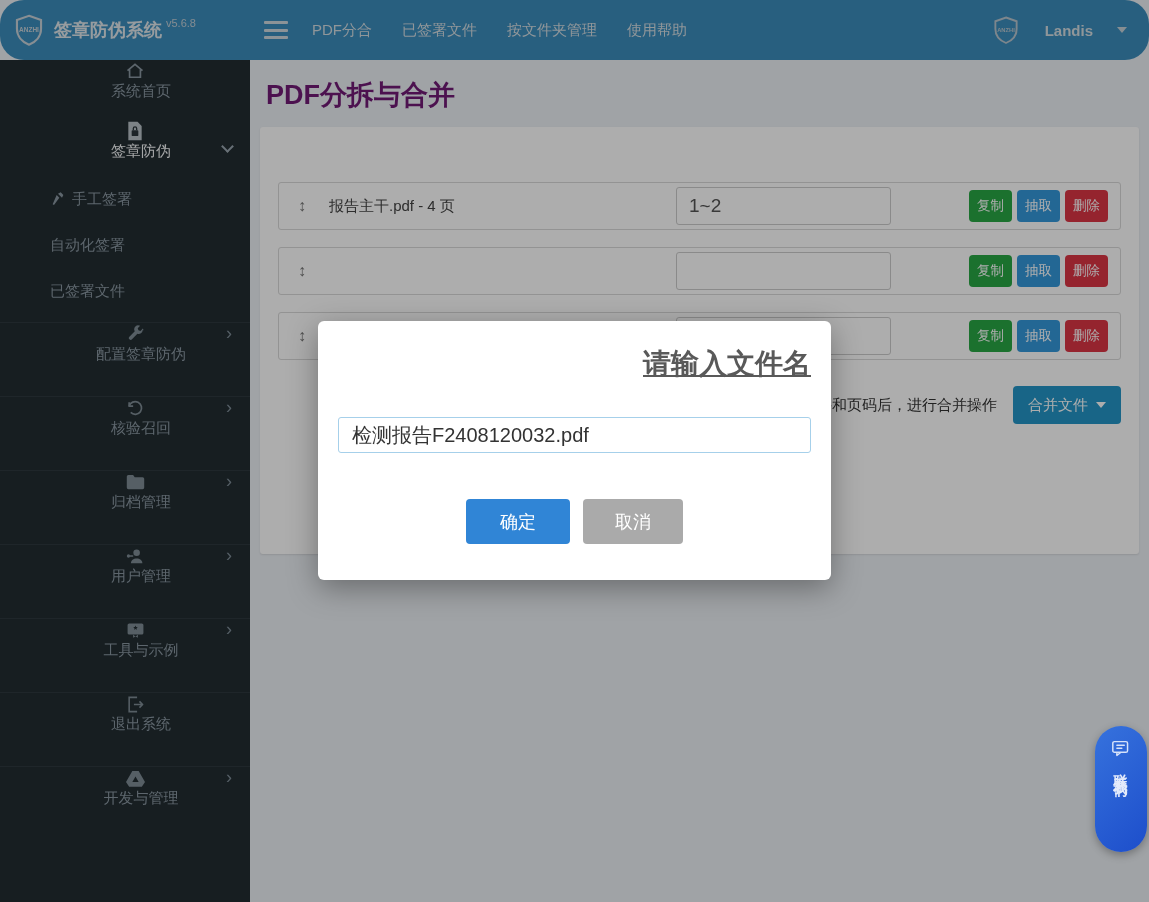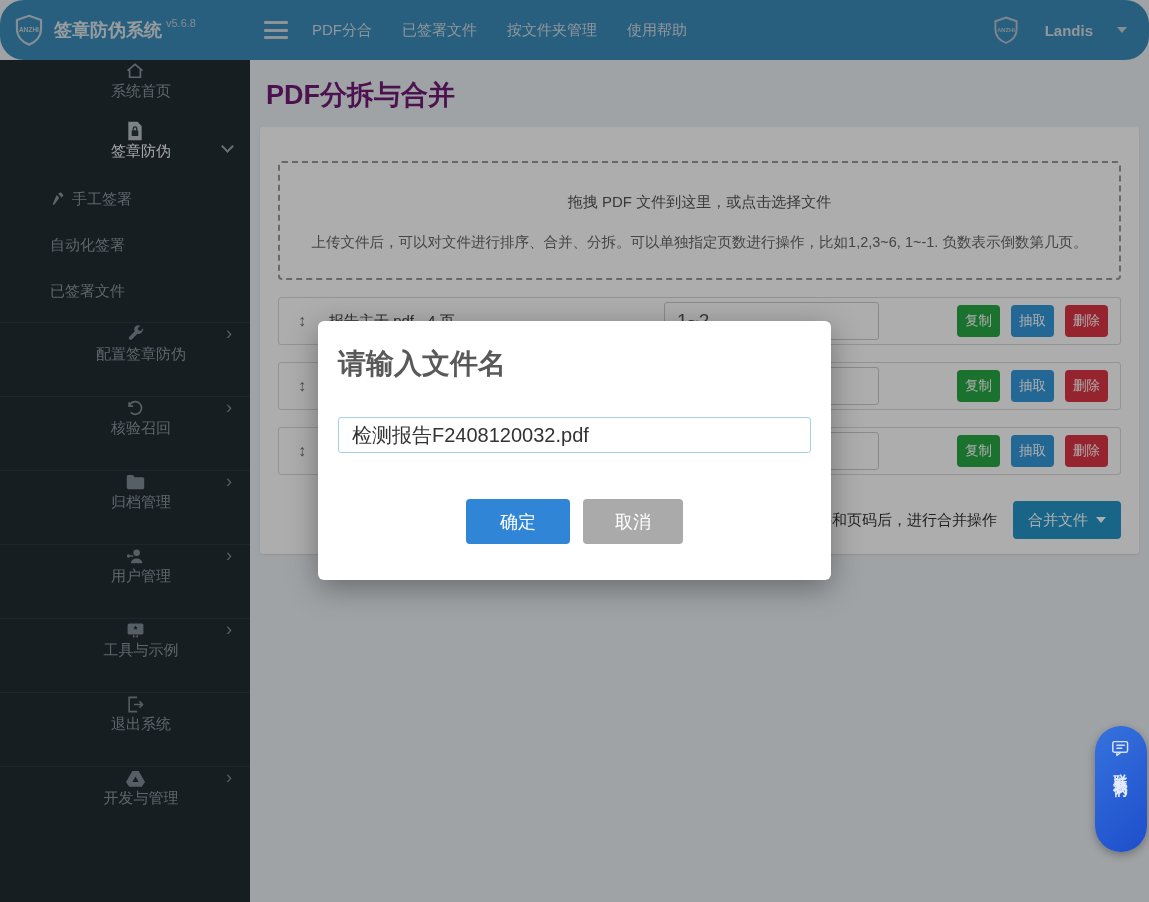--- a/index.html
+++ b/index.html
@@ -49,40 +49,40 @@
   .dz-line1 { font-size:15px; color:#555; margin-top:6px; }
   .dz-line2 { font-size:14.5px; color:#666; margin-top:21px; }
   .file-row { margin-top:17px; border:1px solid #d9d9d9; border-radius:3px; background:#fff;
     height:48px; display:flex; align-items:center; padding:0 12px; }
   .file-row:first-of-type { margin-top:21px; }
   .drag-handle { font-size:16px; color:#777; cursor:grab; width:22px; text-align:center; }
   .file-name { font-size:15px; color:#444; margin-left:16px; flex:1; }
   .pages-input { width:215px; height:38px; border:1px solid #ccc; border-radius:3px;
     font-size:19px; color:#555; padding:0 12px; margin-right:78px; outline:none;
     font-family:"Liberation Sans","DejaVu Sans",sans-serif; }
-  .row-btns { display:flex; gap:11px; }
+  .row-btns { display:flex; gap:5px; }
   .rbtn { height:32px; padding:0 8px; border:none; border-radius:4px; color:#fff; font-size:13.5px;
     cursor:pointer; font-family:inherit; }
   .rbtn.copy { background:#28a745; }
   .rbtn.extract { background:#3498db; }
   .rbtn.del { background:#dc3545; }
   .merge-row { margin-top:26px; display:flex; align-items:center; justify-content:flex-end; }
   .merge-hint { font-size:15px; color:#333; margin-right:16px; }
   .merge-btn { background:#2496c8; color:#fff; border:none; border-radius:4px; height:38px;
     padding:0 15px; font-size:15px; cursor:pointer; display:flex; align-items:center; gap:8px;
     font-family:inherit; }
   .merge-btn .caret-down { border-top-color:#fff; }
 
   
   .dim { position:fixed; inset:0; background:rgba(0,0,0,0.32); z-index:40; }
 
   
   .modal { position:fixed; left:318px; top:321px; width:513px; height:259px; background:#fff;
     border-radius:6px; z-index:60; box-shadow:0 8px 30px rgba(0,0,0,.35); padding:24px 20px 22px 20px; }
-  .modal-title { text-align:left; font-size:28px; font-weight:bold; color:#595959; height:34px; }
+  .modal-title { text-align:right; font-size:28px; font-weight:bold; color:#595959; height:34px;text-decoration:underline; }
   .modal-input { display:block; width:100%; height:36px; margin-top:38px; border:1px solid #a6d0ea;
     border-radius:3px; font-size:20px; color:#333; padding:0 13px; outline:none;
     font-family:"Liberation Sans","DejaVu Sans",sans-serif; }
   .modal-btns { margin-top:46px; display:flex; justify-content:center; gap:13px; }
   .mbtn { height:45px; border:none; border-radius:4px; color:#fff; font-size:18px; cursor:pointer;
     font-family:inherit; }
   .mbtn.confirm { width:104px; background:#3085d6; }
   .mbtn.cancel { width:100px; background:#aaaaaa; }
 
   
@@ -243,24 +243,20 @@
     </span>
     <span class="lbl">开发与管理</span>
     <span class="chev-right">›</span>
   </div>
 </aside>
 
 <main class="content">
   <h1 class="page-title">PDF分拆与合并</h1>
 
   <div class="box">
-    <div class="dropzone">
-      <div class="dz-line1">拖拽 PDF 文件到这里，或点击选择文件</div>
-      <div class="dz-line2">上传文件后，可以对文件进行排序、合并、分拆。可以单独指定页数进行操作，比如1,2,3~6, 1~-1. 负数表示倒数第几页。</div>
-    </div>
 
     <div class="file-row">
       <span class="drag-handle">↕</span>
       <span class="file-name">报告主干.pdf - 4 页</span>
       <input class="pages-input" type="text" value="1~2" style="">
       <div class="row-btns">
         <button class="rbtn copy">复制</button>
         <button class="rbtn extract">抽取</button>
         <button class="rbtn del">删除</button>
       </div>

